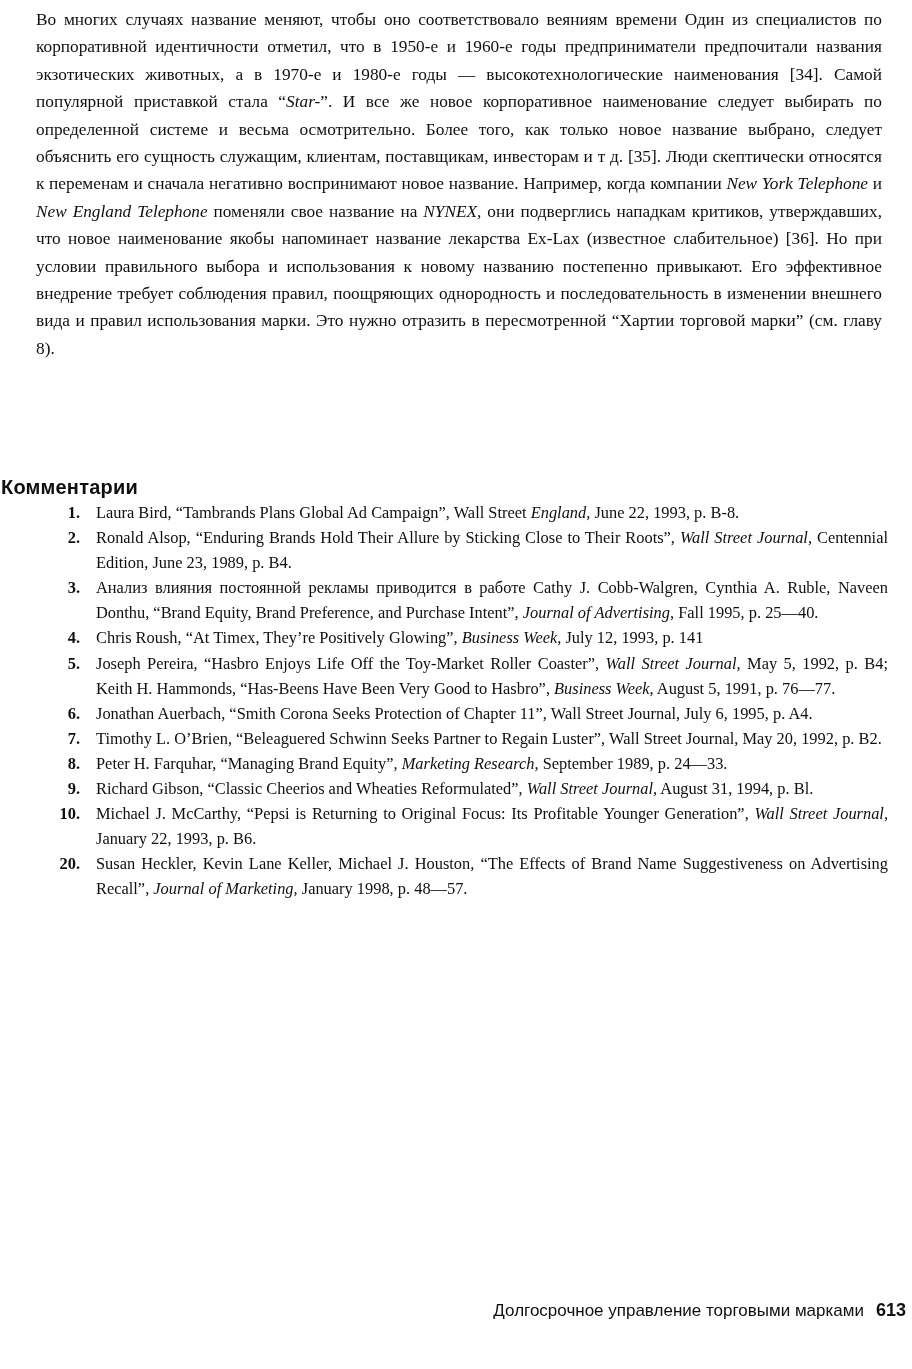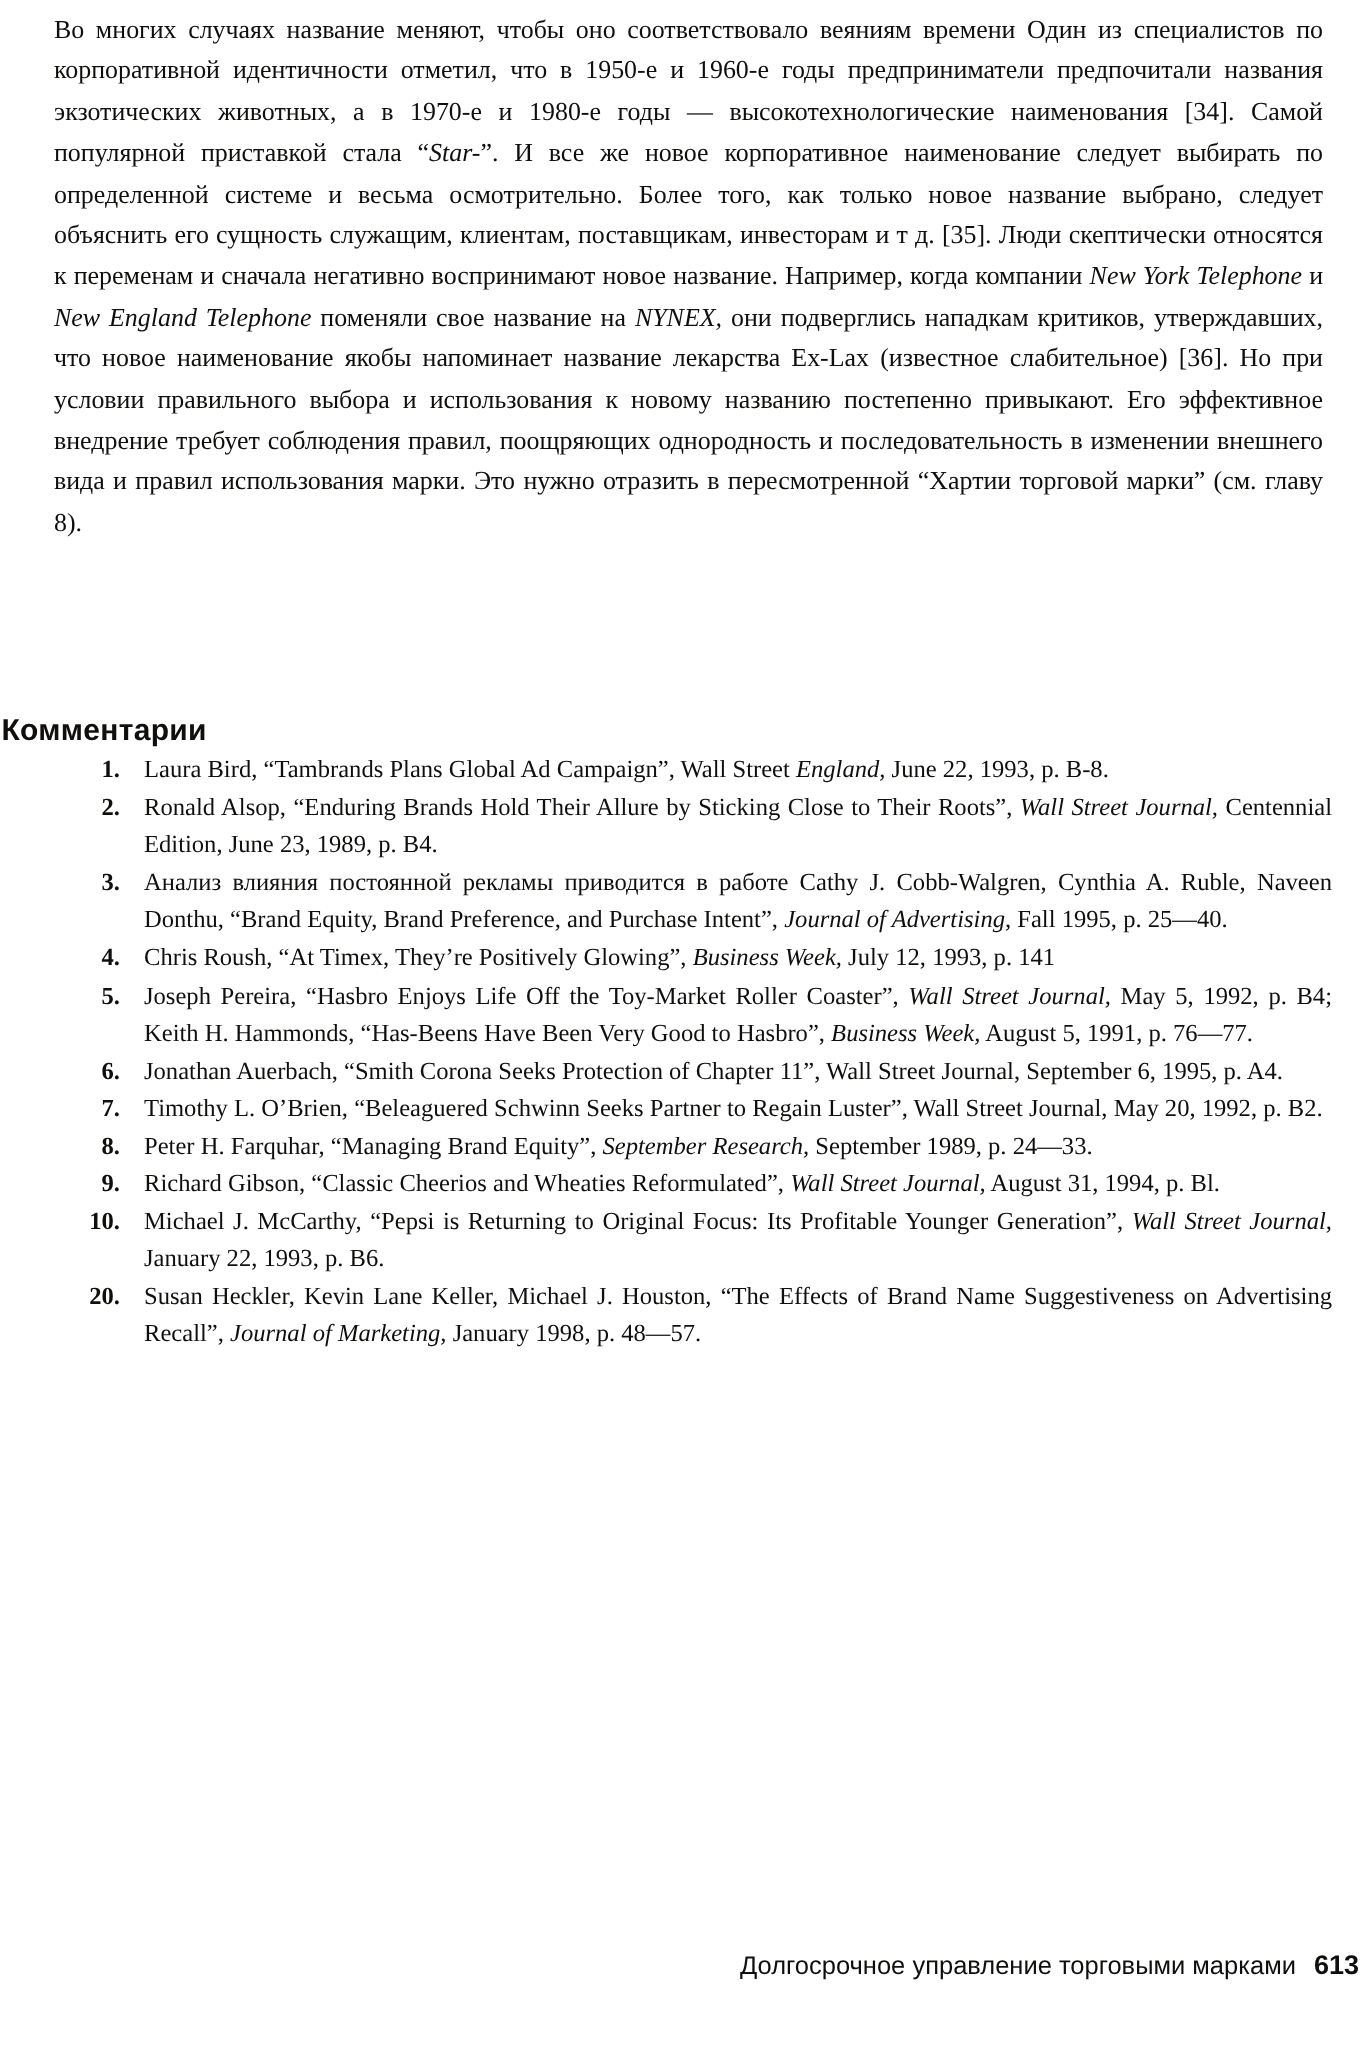--- a/index.html
+++ b/index.html
@@ -113,29 +113,29 @@
       <div class="note">
         <div class="note-num">4.</div>
         <div class="note-body">Chris Roush, “At Timex, They’re Positively Glowing”, <span class="it">Business Week,</span> July 12, 1993, p. 141</div>
       </div>
       <div class="note">
         <div class="note-num">5.</div>
         <div class="note-body">Joseph Pereira, “Hasbro Enjoys Life Off the Toy-Market Roller Coaster”, <span class="it">Wall Street Journal,</span> May 5, 1992, p. B4; Keith H. Hammonds, “Has-Beens Have Been Very Good to Hasbro”, <span class="it">Business Week,</span> August 5, 1991, p. 76—77.</div>
       </div>
       <div class="note">
         <div class="note-num">6.</div>
-        <div class="note-body">Jonathan Auerbach, “Smith Corona Seeks Protection of Chapter 11”, Wall Street Journal, September 6, 1995, p. A4.</div>
+        <div class="note-body">Jonathan Auerbach, “Smith Corona Seeks Protection of Chapter 11”, Wall Street Journal, July 6, 1995, p. A4.</div>
       </div>
       <div class="note">
         <div class="note-num">7.</div>
         <div class="note-body">Timothy L. O’Brien, “Beleaguered Schwinn Seeks Partner to Regain Luster”, Wall Street Journal, May 20, 1992, p. B2.</div>
       </div>
       <div class="note">
         <div class="note-num">8.</div>
-        <div class="note-body">Peter H. Farquhar, “Managing Brand Equity”, <span class="it">September Research,</span> September 1989, p. 24—33.</div>
+        <div class="note-body">Peter H. Farquhar, “Managing Brand Equity”, <span class="it">Marketing Research,</span> September 1989, p. 24—33.</div>
       </div>
       <div class="note">
         <div class="note-num">9.</div>
         <div class="note-body">Richard Gibson, “Classic Cheerios and Wheaties Reformulated”, <span class="it">Wall Street Journal,</span> August 31, 1994, p. Bl.</div>
       </div>
       <div class="note">
         <div class="note-num">10.</div>
         <div class="note-body">Michael J. McCarthy, “Pepsi is Returning to Original Focus: Its Profitable Younger Generation”, <span class="it">Wall Street Journal,</span> January 22, 1993, p. B6.</div>
       </div>
       <div class="note">

